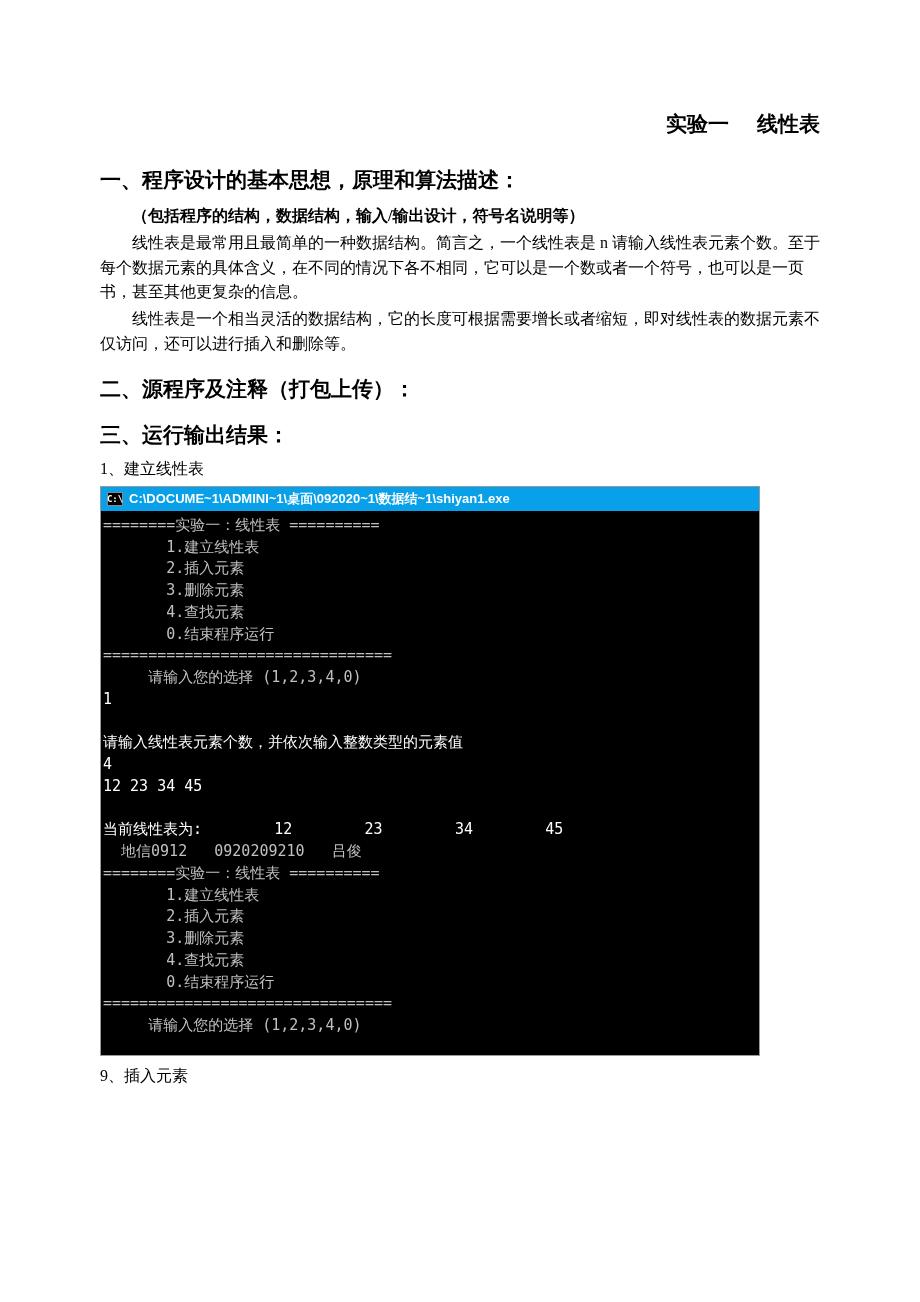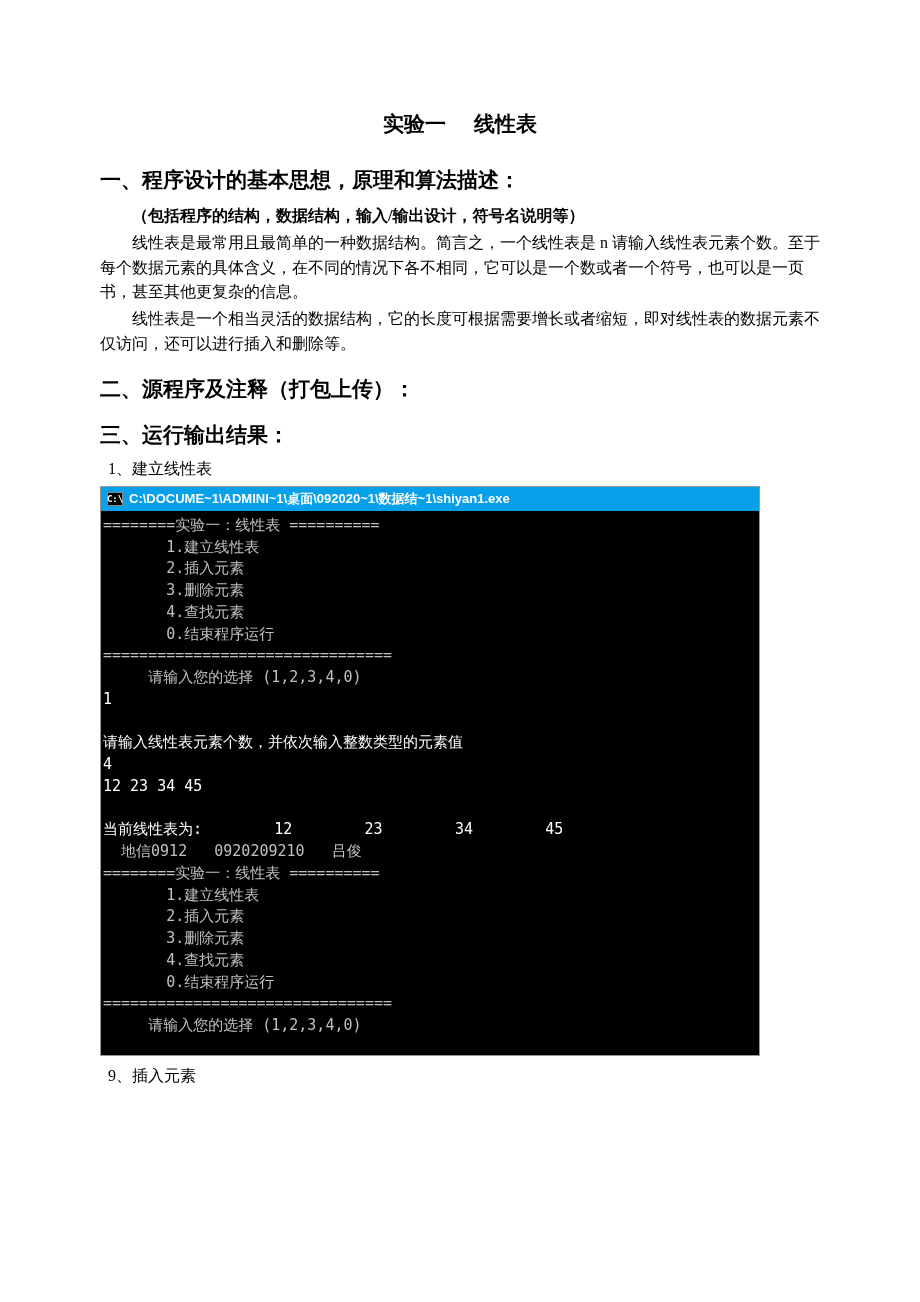--- a/index.html
+++ b/index.html
@@ -6,21 +6,21 @@
     body {
       width: 920px;
       height: 1302px;
       background: #ffffff;
       font-family: "SimSun", "宋体", serif;
       font-size: 16px;
       color: #000;
       padding: 110px 100px 40px 100px;
     }
     .title-line {
-      text-align: center;
+      text-align: right;
       font-size: 21px;
       font-weight: bold;
       margin-bottom: 28px;
     }
     .title-gap { display: inline-block; width: 28px; }
     h2 {
       font-size: 21px;
       font-weight: bold;
       margin: 24px 0 10px 0;
       font-family: "SimHei", "黑体", sans-serif;
@@ -28,21 +28,21 @@
     .para {
       font-size: 16px;
       line-height: 1.55;
       text-indent: 2em;
       margin: 0 0 2px 0;
     }
     .para.first { text-indent: 2em; font-weight: bold; }
     .sec2, .sec3 { margin-top: 18px; }
     .subhead {
       font-size: 16px;
-      margin: 10px 0 6px 8px;
+      margin: 10px 0 6px 0;
     }
     .console-window {
       width: 660px;
       margin: 4px 0 10px 0;
       border: 1px solid #999;
     }
     .console-titlebar {
       background: #08a0e9;
       color: #ffffff;
       font-family: "Tahoma", "SimSun", sans-serif;

